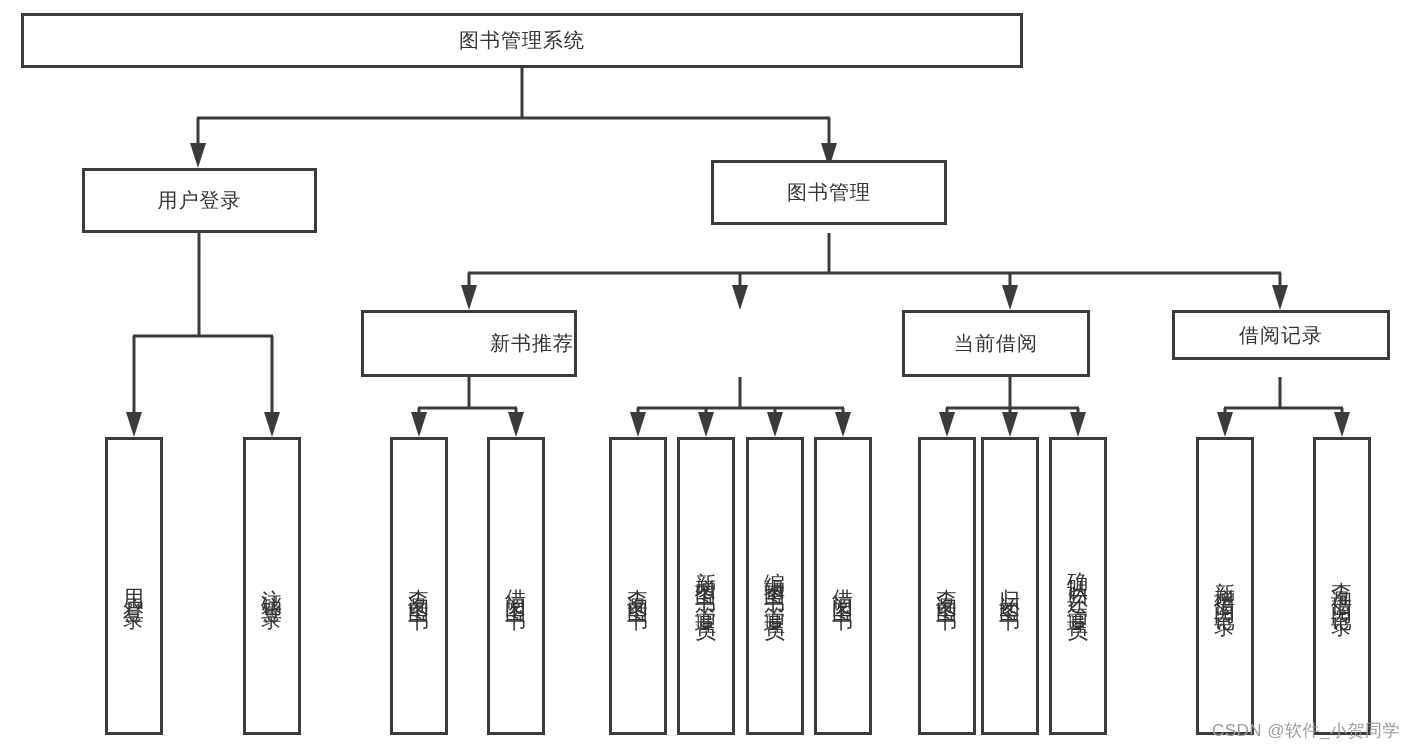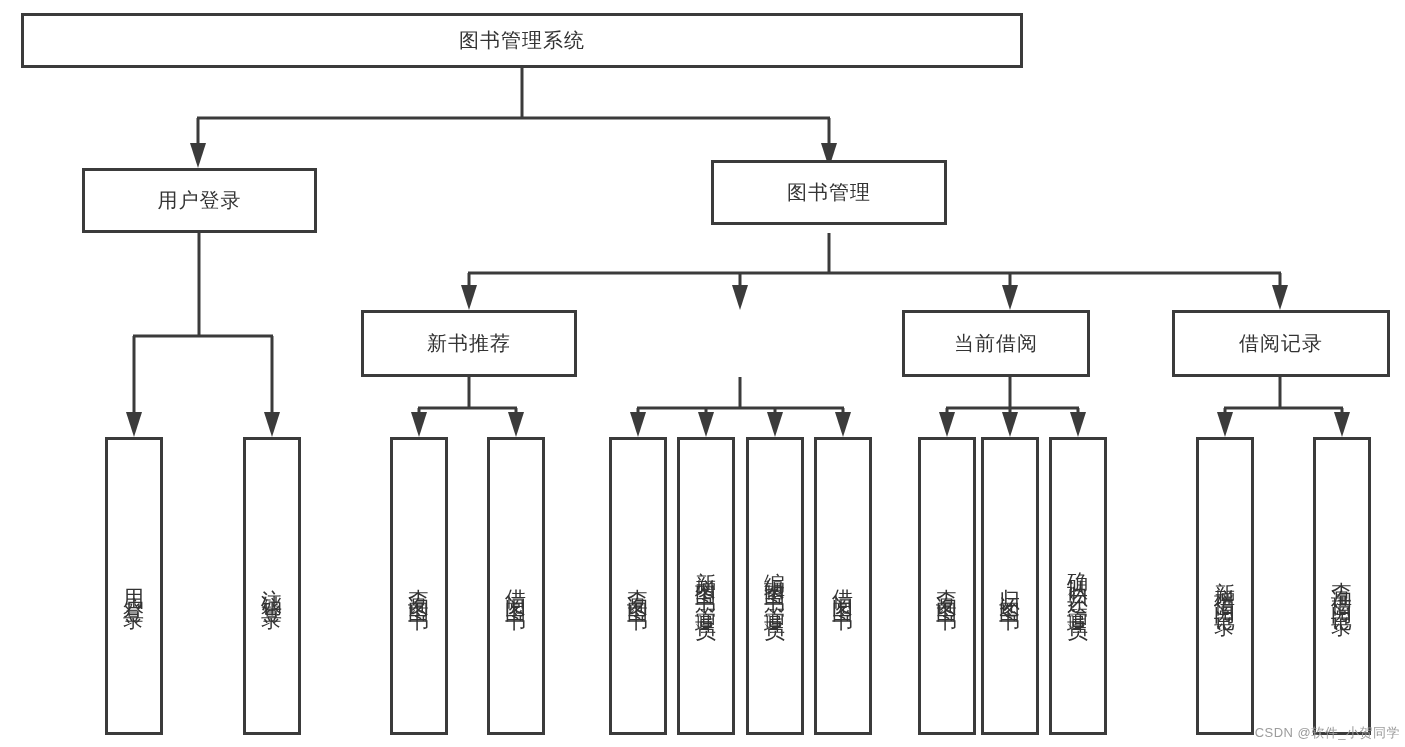--- a/index.html
+++ b/index.html
@@ -57,43 +57,43 @@
     text-orientation: mixed;
     font-size: 21px;
     letter-spacing: 7px;
     line-height: 1;
     color: var(--text);
   }
   
   .n-root    { left: 21px;   top: 13px;  width: 1002px; height: 55px; }
   .n-login   { left: 82px;   top: 168px; width: 235px;  height: 65px; }
   .n-mgmt    { left: 711px;  top: 160px; width: 236px;  height: 65px; }
-  .n-sec0    { left: 361px;  top: 310px; width: 216px;  height: 67px; }
+  .n-sec0    { left: 361px;  top: 310px; width: 216px;  height: 67px; justify-content: flex-end; }
   .n-sec1    { left: 632px;  top: 310px; width: 216px;  height: 67px; }
   .n-sec2    { left: 902px;  top: 310px; width: 188px;  height: 67px; }
-  .n-sec3    { left: 1172px; top: 310px; width: 218px;  height: 67px; }
+  .n-sec3    { left: 1172px; top: 310px; width: 218px;  height: 50px; }
   
   .n-lf-login0 { left: 105px; }
   .n-lf-login1 { left: 243px; }
   .n-lf-rec0   { left: 390px; }
   .n-lf-rec1   { left: 487px; }
   .n-lf-bor0   { left: 609px; }
   .n-lf-bor1   { left: 677px; }
   .n-lf-bor2   { left: 746px; }
   .n-lf-bor3   { left: 814px; }
   .n-lf-cur0   { left: 918px; }
   .n-lf-cur1   { left: 981px; }
   .n-lf-cur2   { left: 1049px; }
   .n-lf-rcd0   { left: 1196px; }
   .n-lf-rcd1   { left: 1313px; }
   .watermark {
     position: absolute;
     right: 5px;
     bottom: 5px;
-    font-size: 13px;
+    font-size: 17px;
     color: var(--watermark);
     letter-spacing: 0.5px;
     z-index: 5;
     white-space: nowrap;
   }
 </style>
 </head>
 <body>
 
 <div class="canvas">

